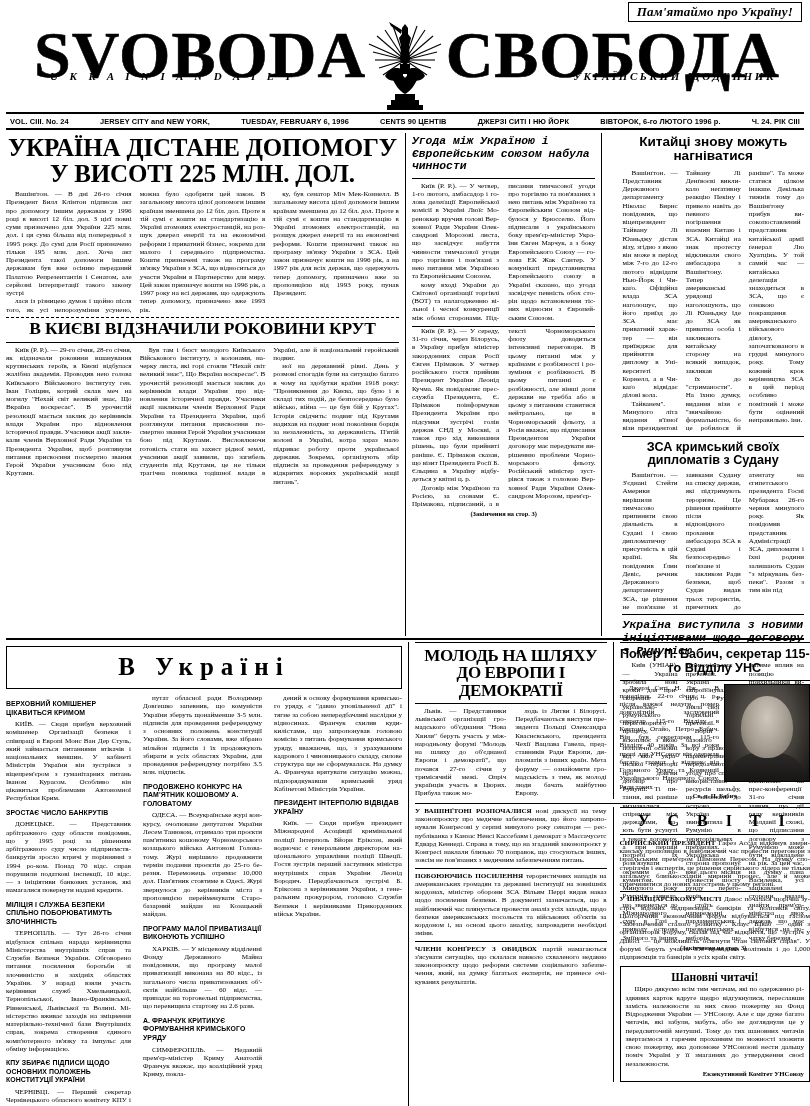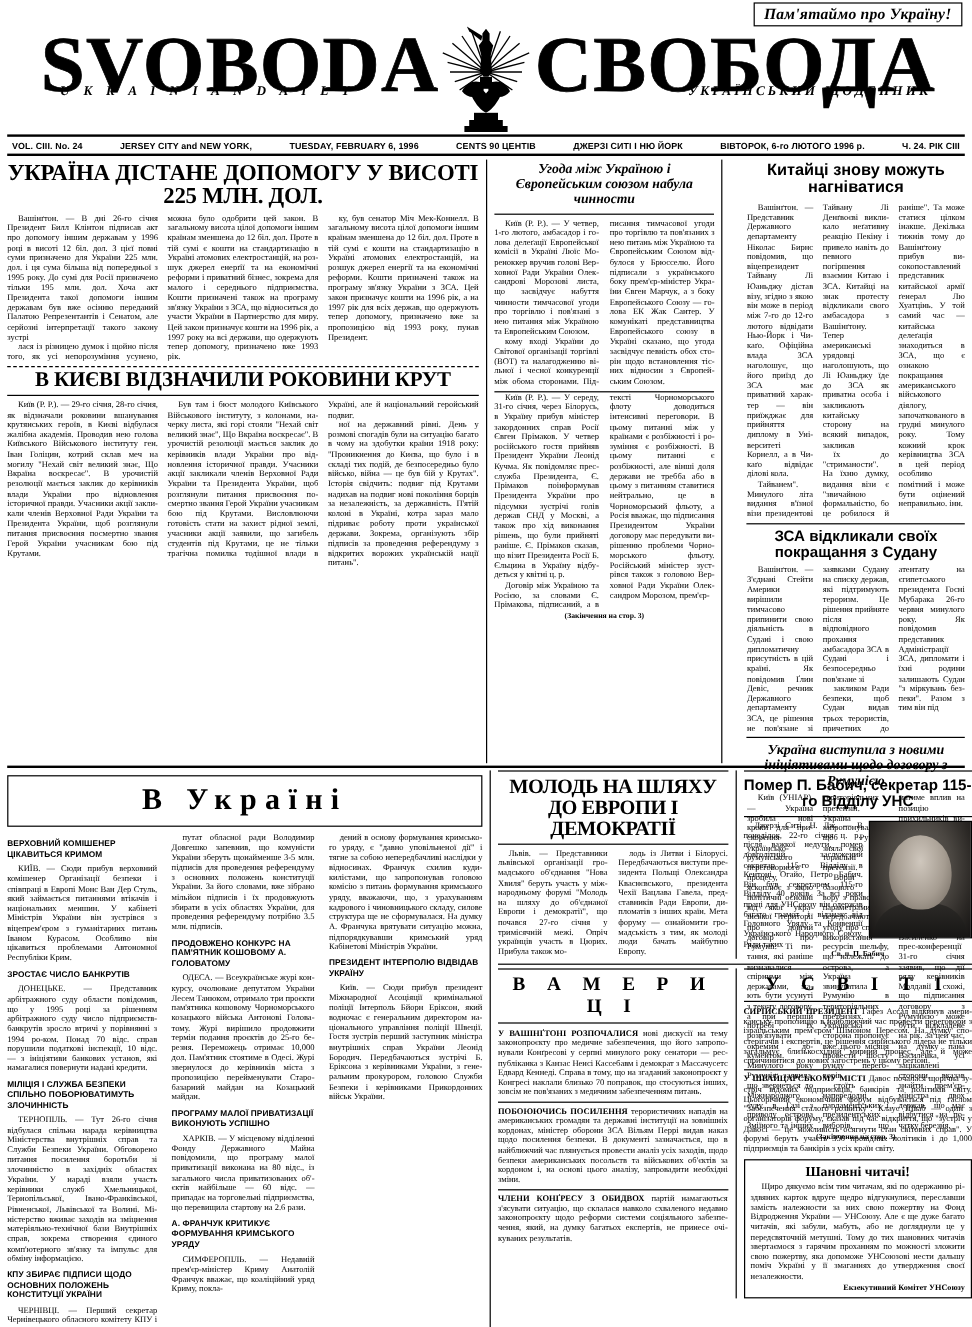--- a/index.html
+++ b/index.html
@@ -62,34 +62,34 @@
   .col-body p{margin:0 0 0 0;text-indent:9px;}
   .hl-serif{
     font-family:"Liberation Serif",serif;font-weight:bold;
     text-align:center;line-height:1.02;letter-spacing:-0.2px;
   }
   .hl-sans{
     font-family:"Liberation Sans",sans-serif;font-weight:bold;
     text-align:center;line-height:1.05;
   }
   .hl-italic{
-    font-family:Liberation Serif, serif;font-weight:bold;font-style:italic;
-    text-align:center;line-height:1.1;
+    font-family:Liberation Mono, monospace;font-weight:bold;font-style:italic;
+    line-height:1.1;
   }
   .cont{font-weight:bold;font-size:6.4px;text-align:center;text-indent:0;margin-top:2px;
         font-family:"Liberation Serif",serif;}
 
   
   .main{display:flex;gap:0;margin-top:3px;height:503px;}
   .zoneA{width:402px;position:relative;padding-right:6px;box-sizing:border-box;}
   .vsep{border-left:1px solid #000;}
   .zoneB{width:198px;padding:0 6px;box-sizing:border-box;position:relative;}
   .zoneC{width:204px;padding-left:20px;box-sizing:border-box;position:relative;}
 
-  .story-head-1{font-size:19px;margin:2px 0 4px 0;}
+  .story-head-1{font-size:25px;margin:2px 0 4px 0;}
   .two-col{column-count:2;column-gap:9px;column-rule:none;}
   .three-col{column-count:3;column-gap:8px;}
   .dotrule{border-top:1px dashed #000;margin:3px 0 2px 0;}
 
   
   .banner{
     border:1.2px solid #000;margin:4px 0 5px 0;padding:6px 0 7px 0;
     text-align:center;
   }
   .banner-in{
@@ -277,21 +277,21 @@
 
 Минулого літа видання в'їзної візи президентові Тайвану Лі Денґвоєві викли­кало неґативну реакцію Пе­кіну і привело навіть до пев­ного погіршення взаємин Китаю і ЗСА. Китайці на знак протесту відкликали свого амбасадора з Вашінґ­тону. Тепер американські урядовці наголошують, що Лі Юаньджу їде до ЗСА як приватна особа і закли­кають китайську сторону на всякий випадок, закликав</p>
         <p>їх до "стриманости". На їх­ню думку, видання візи є "звичайною формальністю, бо це робилося й раніше".
 
 Та може статися цілком інакше. Декілька тижнів то­му до Вашінґтону прибув ви­сокопоставлений представ­ник китайської армії ґенерал Лю Хуатцінь. У той самий час — китайська делеґація знаходиться в ЗСА, що є ознакою покращання американського військового діялогу, започаткованого в грудні минулого року. Тому кожний крок керівництва ЗСА в цей період особли­во помітний і може бути оці­нений неправильно.
 
 інн.</p>
       </div>
 
       <div class="rule-thin" style="margin-top:3px;"></div>
-      <div class="hl-sans" style="font-size:12.6px;margin:4px 0 4px 0;">ЗСА відкликали своїх покращання з Судану</div>
+      <div class="hl-sans" style="font-size:12.6px;margin:4px 0 4px 0;">ЗСА кримський своїх дипломатів з Судану</div>
       <div class="col-body three-col">
         <p>Вашінґтон. — З'єднані Стейти Америки вирішили тимчасово припинити свою діяльність в Судані і свою дипломатичну присутність в цій країні. Як повідомив Ґлин Девіс, речник Держав­ного департаменту ЗСА, це рішення не пов'язане зі заяв­ками Судану на списку держав, які підтримують те­роризм.
 
 Це рішення прийняте піс­ля відповідного прохання амбасадора ЗСА в Судані і безпосередньо пов'язане зі</p>
         <p>закликом Ради безпеки, щоб Судан видав трьох терорис­тів, причетних до атентату на єгипетського президента Госні Мубарака 26-го червня минулого року.
 
 Як повідомив представ­ник Адміністрації ЗСА, дипло­мати і їхні родини залиша­ють Судан "з міркувань без­пеки". Разом з тим він під­</p>
       </div>
 
       <div class="rule-thin" style="margin-top:3px;"></div>
@@ -376,21 +376,20 @@
             <div class="caption" style="clear:both;">Св. п. П. Бабич</div>
           </div>
         </div>
       </div>
 
       <div class="rule-thin" style="margin-top:4px;"></div>
 
       <div style="display:flex;margin-top:3px;">
 
         <div style="width:198px;padding-right:6px;box-sizing:border-box;">
-          <div class="band">В  А М Е Р И Ц І</div>
           <div class="col-body" style="text-indent:0;">
             <span class="amer-lead">У ВАШІНҐТОНІ РОЗПОЧАЛИСЯ</span>
             <span>нові дискусії на тему законопроєкту про медичне забезпечення, що його запропо­нували Конґресові у серпні минулого року сенатори — рес­публіканка з Канзас Ненсі Кассебавм і демократ з Масса­чусетс Едвард Кеннеді. Справа в тому, що на згаданий зако­нопроєкт у Конгресі наклали близько 70 поправок, що сто­суються інших, зовсім не пов'язаних з медичним забезпе­ченням питань.</span>
           </div>
           <div class="smallrule"></div>
           <div class="col-body" style="text-indent:0;">
             <span class="amer-lead">ПОБОЮЮЧИСЬ ПОСИЛЕННЯ</span>
             <span>терористичних нападів на американських громадян та державні інституції на зов­нішніх кордонах, міністер оборони ЗСА Вільям Перрі ви­дав наказ щодо посилення безпеки. В документі зазна­чається, що в найближчий час плянується провести ана­ліз усіх заходів, щодо безпеки американських посольств та військових об'єктів за кордоном і, на основі цього аналізу, запровадити необхідні зміни.</span>
           </div>
           <div class="smallrule"></div>

